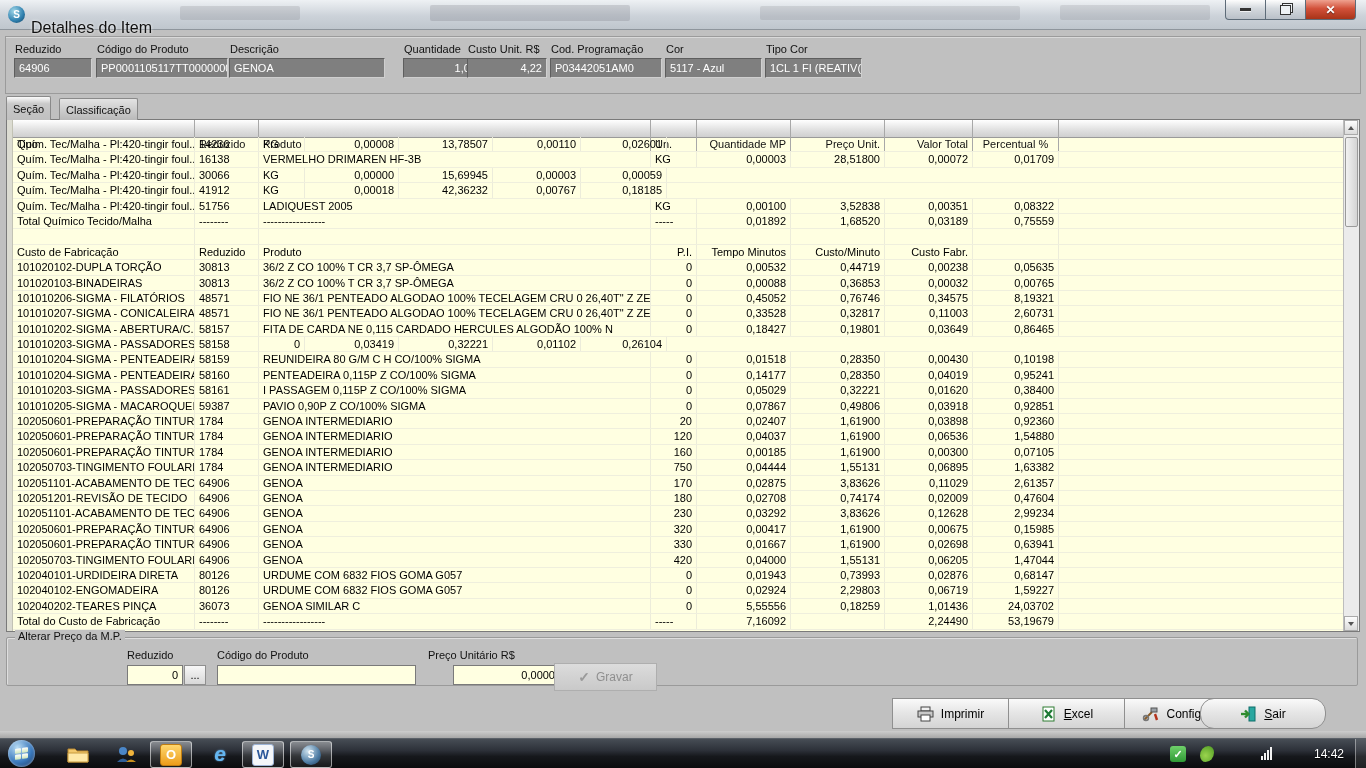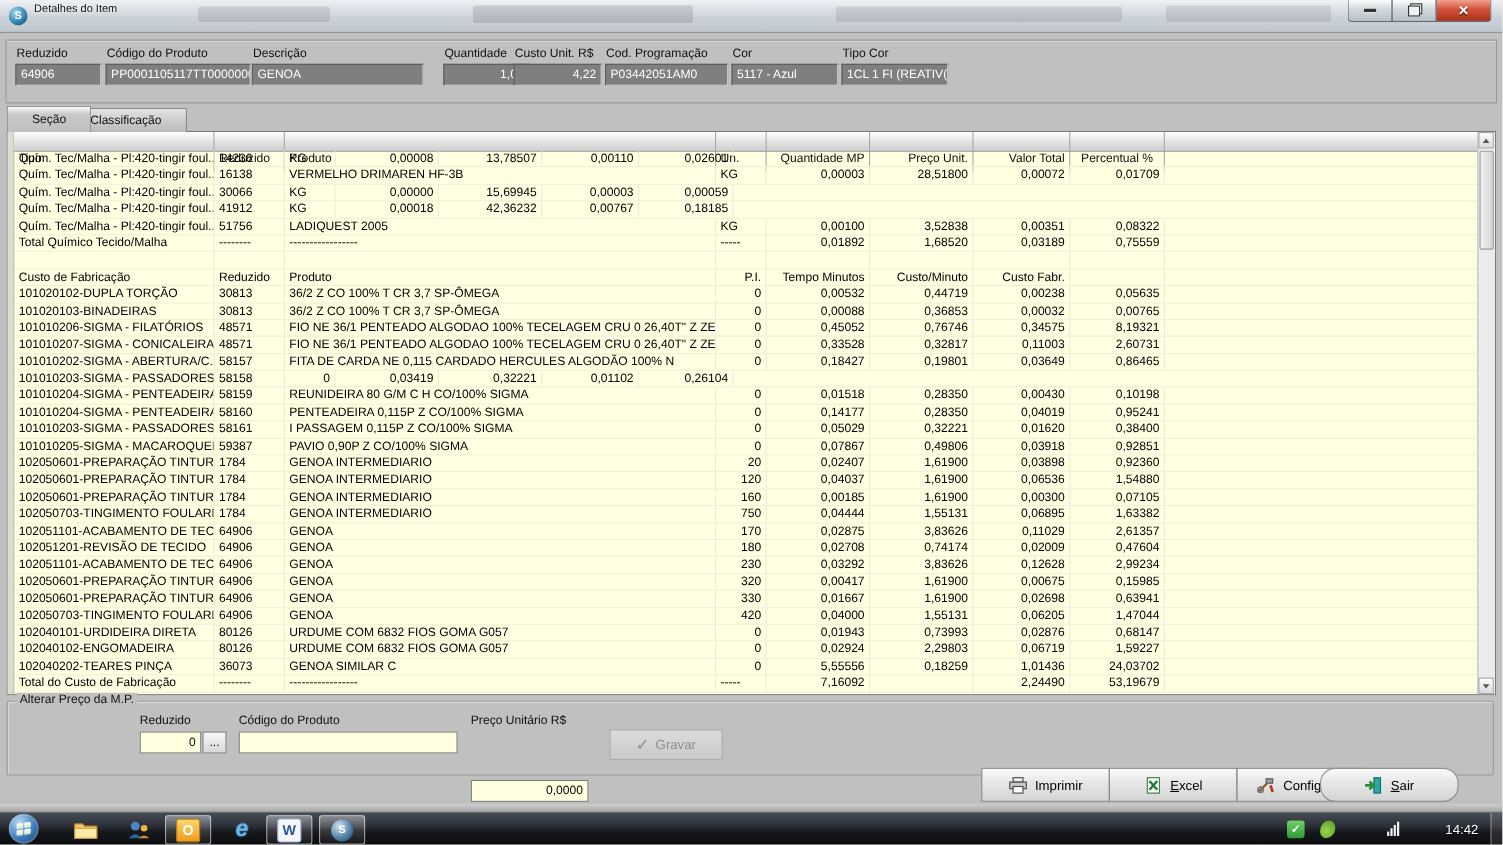--- a/index.html
+++ b/index.html
@@ -6,21 +6,21 @@
   .screen{position:relative;width:1366px;height:768px;overflow:hidden;
           font-family:"Liberation Sans",sans-serif;background:#c0c0c0;}
 
   
   .titlebar{position:absolute;left:0;top:0;width:1366px;height:29px;
     background:linear-gradient(#eef1f4,#ccd2d9 55%,#bfc6cd);border-bottom:1px solid #8e959c;}
   .smudge{position:absolute;border-radius:2px;}
   .title-icon{position:absolute;left:8px;top:6px;width:17px;height:17px;border-radius:50%;
     background:radial-gradient(circle at 35% 30%,#9fd6e8,#2e7fae 60%,#14405e);
     color:#fff;font-size:10px;font-weight:bold;text-align:center;line-height:17px;}
-  .title-text{position:absolute;left:31px;top:3px;font-size:10px;color:#101010;text-shadow:0 0 3px #ffffff;}
+  .title-text{position:absolute;left:31px;top:19px;font-size:16px;color:#101010;text-shadow:0 0 3px #ffffff;}
   .winbtns{position:absolute;top:0;right:10px;display:flex;}
   .winbtn{width:39px;height:19px;border:1px solid #5d6b78;border-top:none;margin-left:-1px;
     background:linear-gradient(#fdfdfd,#d3d8dd 45%,#b9c0c8);display:flex;align-items:center;justify-content:center;}
   .winbtn:first-child{border-radius:0 0 0 4px;}
   .winbtn.close{width:49px;border-radius:0 0 4px 0;
     background:linear-gradient(#efa18f,#d2513a 45%,#a83318);}
   .glyph-min{width:11px;height:3px;background:#333;box-shadow:0 1px 0 rgba(255,255,255,.7);}
   .glyph-restore{width:9px;height:8px;border:1px solid #333;background:#eef2f5;box-shadow:2px -2px 0 -1px #eef2f5,2px -2px 0 0 #333;}
   .glyph-close{color:#fff;font-size:12px;font-weight:bold;text-shadow:0 1px 1px rgba(0,0,0,.5);line-height:1;}
 
@@ -30,21 +30,21 @@
   .hfield{position:absolute;top:0;height:100%;}
   .hlabel{position:absolute;top:6px;left:1px;font-size:11px;color:#111;white-space:nowrap;}
   .hvalue{position:absolute;top:21px;left:0;height:20px;box-sizing:border-box;width:100%;
     background:#7f7f7f;border:1px solid #5e5e5e;border-right-color:#cfcfcf;border-bottom-color:#cfcfcf;
     color:#fff;font-size:11px;line-height:18px;padding:0 4px;white-space:nowrap;overflow:hidden;}
   .hvalue.right{text-align:right;}
 
   
   .tab{position:absolute;box-sizing:border-box;font-size:11px;color:#111;
     border:1px solid #8a8a8a;border-bottom:none;border-radius:2px 2px 0 0;
-    display:flex;align-items:center;justify-content:center;padding:0 22px;}
+    display:flex;align-items:center;justify-content:center;padding:0 6px;}
   .tab.active{left:6px;top:96px;height:24px;z-index:3;background:linear-gradient(#fbfbfb,#c9c9c9 30%,#c0c0c0);}
   .tab.inactive{left:59px;top:98px;height:22px;z-index:1;background:linear-gradient(#e3e3e3,#b9b9b9);}
 
   
   .grid{position:absolute;left:6px;top:119px;width:1354px;height:513px;box-sizing:border-box;
     border:1px solid #7a7a7a;background:#ffffe1;}
   .gutter{position:absolute;left:0;top:0;bottom:0;width:5px;background:#dcdcd2;border-right:1px solid #c2c2b4;}
   .grid-header{position:absolute;left:6px;top:0;right:15px;height:17px;display:flex;
     background:linear-gradient(#ffffff,#e2e2e2 55%,#cfcfcf);border-bottom:1px solid #9a9a9a;font-size:11px;color:#111;}
   .gh{box-sizing:border-box;border-right:1px solid #a8a8a8;padding:18px 4px;white-space:nowrap;overflow:hidden;}
@@ -61,21 +61,21 @@
   .vscroll{position:absolute;top:0;right:0;bottom:0;width:15px;background:#ebebeb;border-left:1px solid #bdbdbd;}
   .sbtn{position:absolute;left:0;width:14px;height:15px;background:linear-gradient(#fdfdfd,#dadada);
     border:1px solid #aaa;box-sizing:border-box;display:flex;align-items:center;justify-content:center;}
   .sbtn.up{top:0;} .sbtn.down{bottom:0;}
   .tri-up{width:0;height:0;border-left:3px solid transparent;border-right:3px solid transparent;border-bottom:4px solid #555;}
   .tri-down{width:0;height:0;border-left:3px solid transparent;border-right:3px solid transparent;border-top:4px solid #555;}
   .sthumb{position:absolute;left:1px;right:1px;top:17px;height:88px;background:linear-gradient(90deg,#f2f2f2,#d4d4d4);
     border:1px solid #9a9a9a;border-radius:2px;}
 
   
-  .fgroup{position:absolute;left:6px;top:637px;width:1352px;height:68px;box-sizing:border-box;
+  .fgroup{position:absolute;left:6px;top:637px;width:1352px;height:49px;box-sizing:border-box;
     border:1px solid #9a9a9a;border-radius:2px;box-shadow:inset 1px 1px 0 #dedede;}
   .fglabel{position:absolute;left:8px;top:-8px;background:#c0c0c0;padding:0 3px;font-size:11px;color:#111;}
   .flabel{position:absolute;top:11px;font-size:11px;color:#111;}
   .finput{position:absolute;top:27px;height:20px;box-sizing:border-box;background:#ffffe1;
     border:1px solid #7a7a7a;font-size:11px;padding:0 4px;font-family:"Liberation Sans",sans-serif;}
   .finput.right{text-align:right;}
   .browse-btn{position:absolute;top:27px;height:20px;width:22px;box-sizing:border-box;
     background:linear-gradient(#f7f7f7,#d8d8d8);border:1px solid #8f8f8f;font-size:11px;line-height:10px;
     text-align:center;padding:0;}
   .gravar-btn{position:absolute;left:547px;top:25px;width:103px;height:28px;box-sizing:border-box;
@@ -559,21 +559,21 @@
   </div>
 
   <div class="fgroup">
     <div class="fglabel">Alterar Preço da M.P.</div>
     <div class="flabel" style="left:120px;">Reduzido</div>
     <input class="finput right" style="left: 120px; width: 56px;" value="0">
     <button class="browse-btn" style="left:177px;">...</button>
     <div class="flabel" style="left:210px;">Código do Produto</div>
     <input class="finput" style="left: 210px; width: 199px;" value="">
     <div class="flabel" style="left:421px;">Preço Unitário R$</div>
-    <input class="finput right" style="left: 421px; width: 107px; margin-top: 44px;" value="0,0000">
+    <input class="finput right" style="left: 446px; width: 107px;" value="0,0000">
     <div class="gravar-btn">
       <span class="check-icon"></span>
       <span>Gravar</span>
     </div>
   </div>
 
   <div id="action-buttons">
       <div class="abtn" style="left: 892px; width: 117px;">
         <span class="aicon">
           <svg width="17" height="16" viewBox="0 0 17 16">

